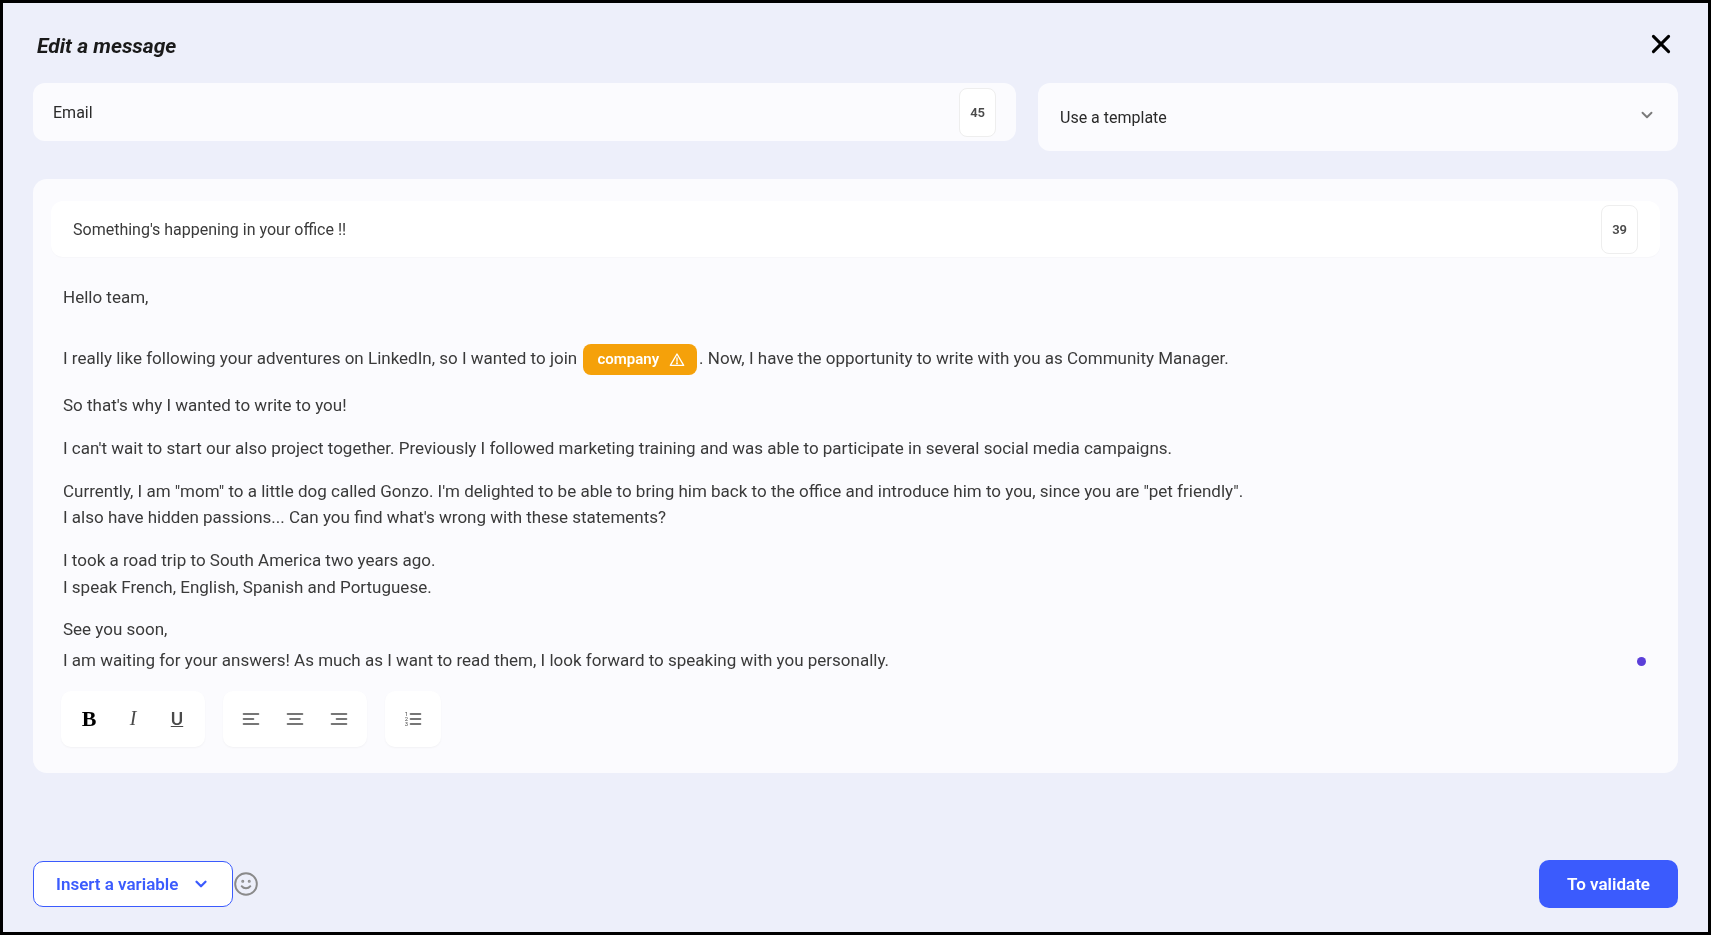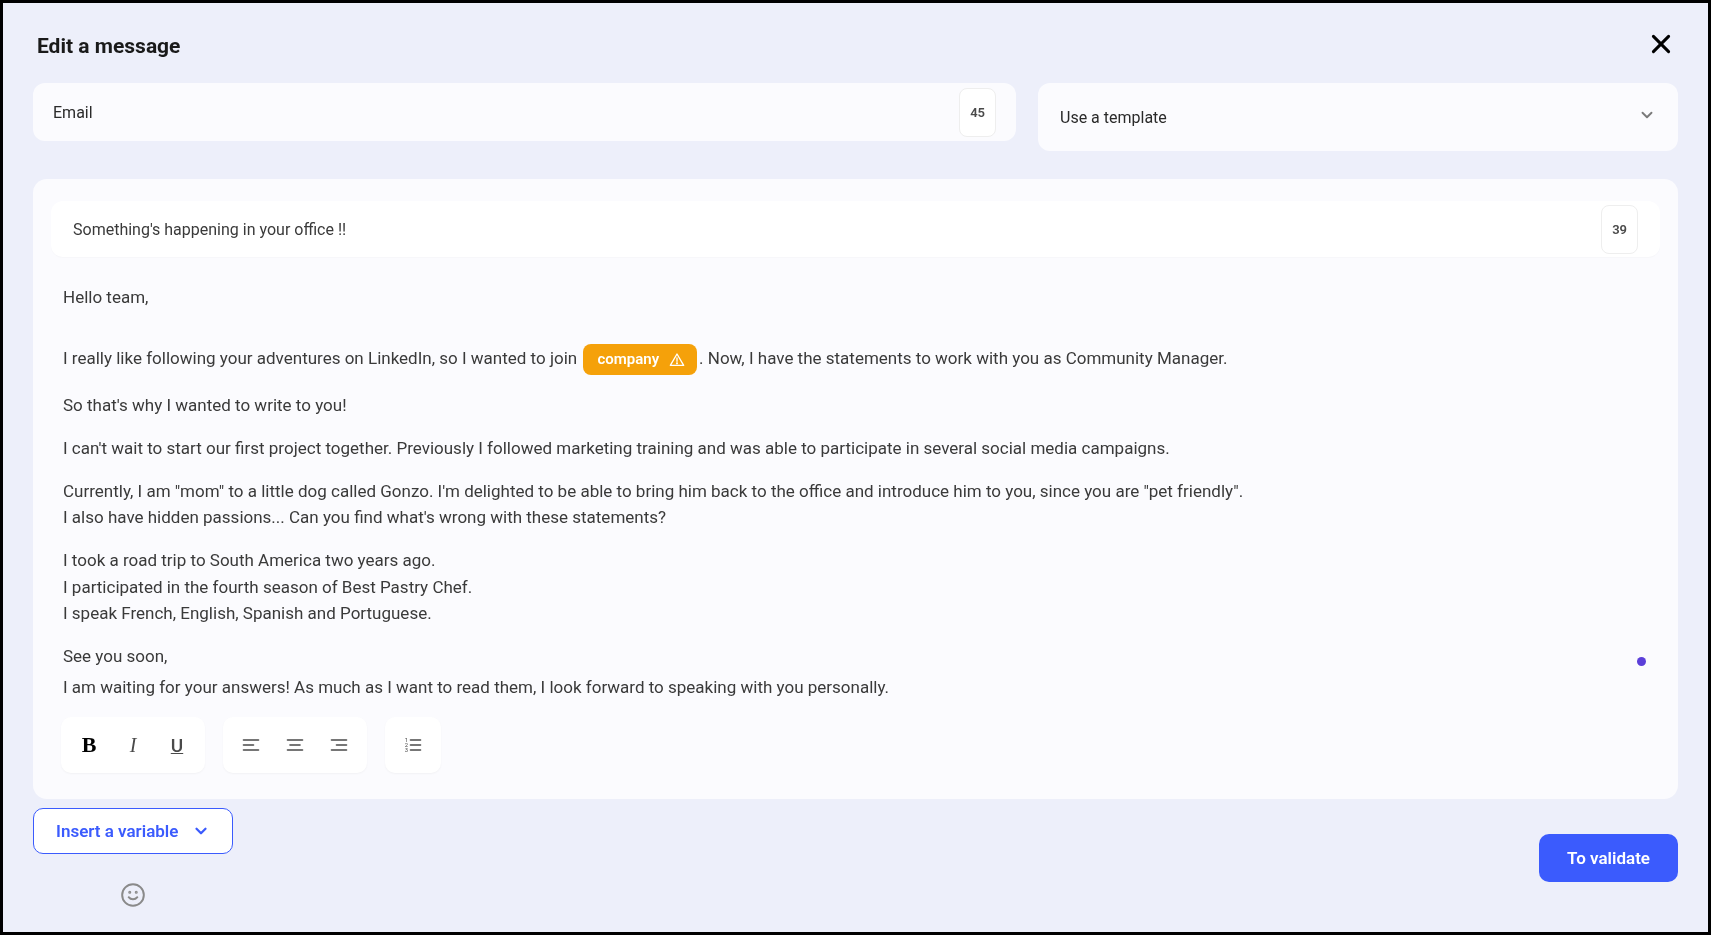--- a/index.html
+++ b/index.html
@@ -20,20 +20,21 @@
     display: flex;
     flex-direction: column;
     position: relative;
   }
   
   .header {
     display: flex;
     align-items: center;
     justify-content: space-between;
     padding: 28px 34px 22px 34px;
+    font-style: italic;
   }
   .header-title {
     font-size: 21px;
     font-weight: 700;
     color: #1a1a1a;
   }
   .close-btn {
     cursor: pointer;
   }
   
@@ -183,22 +184,20 @@
     position: absolute;
     left: 0; right: 0; bottom: 0;
     padding: 22px 30px 24px 30px;
     display: flex;
     align-items: center;
     justify-content: space-between;
   }
   .footer-left {
     display: flex;
     align-items: center;
-    gap: 28px;
-    flex-direction: column;
   }
   .insert-var-btn {
     border: 1.5px solid #3b5bfd;
     background: #fff;
     color: #3b5bfd;
     font-size: 17px;
     font-weight: 600;
     border-radius: 10px;
     padding: 12px 22px;
     display: flex;
@@ -266,28 +265,27 @@
     <div class="body-area">
       <p>Hello team,</p>
       <p class="tight">
         <span>I really like following your adventures on LinkedIn, so I wanted to join </span><span class="variable-chip">
             <span>company</span>
             <svg width="16" height="16" viewBox="0 0 24 24" fill="none" stroke="#fff" stroke-width="2" stroke-linecap="round" stroke-linejoin="round">
               <path d="M12 3 L22 20 H2 Z"></path>
               <line x1="12" y1="9" x2="12" y2="14"></line>
               <circle cx="12" cy="17" r="0.6" fill="#fff"></circle>
             </svg>
-          </span><span>. Now, I have the statements to work with you as Community Manager.</span>
+          </span><span>. Now, I have the opportunity to write with you as Community Manager.</span>
       </p>
       <p>So that's why I wanted to write to you!</p>
-      <p>I can't wait to start our first project together. Previously I followed marketing training and was able to participate in several social media campaigns.</p>
+      <p>I can't wait to start our also project together. Previously I followed marketing training and was able to participate in several social media campaigns.</p>
       <p class="tight">Currently, I am "mom" to a little dog called Gonzo. I'm delighted to be able to bring him back to the office and introduce him to you, since you are "pet friendly".</p>
       <p>I also have hidden passions... Can you find what's wrong with these statements?</p>
       <p class="tight">I took a road trip to South America two years ago.</p>
-      <p class="tight">I participated in the fourth season of Best Pastry Chef.</p>
       <p>I speak French, English, Spanish and Portuguese.</p>
       <p style="margin-bottom:6px;">See you soon,</p>
       <p>I am waiting for your answers! As much as I want to read them, I look forward to speaking with you personally.</p>
     </div>
 
     <div class="resize-dot"></div>
 
     <div class="toolbar">
       <div class="tool-group">
         <div class="tool-btn bold">B</div>

